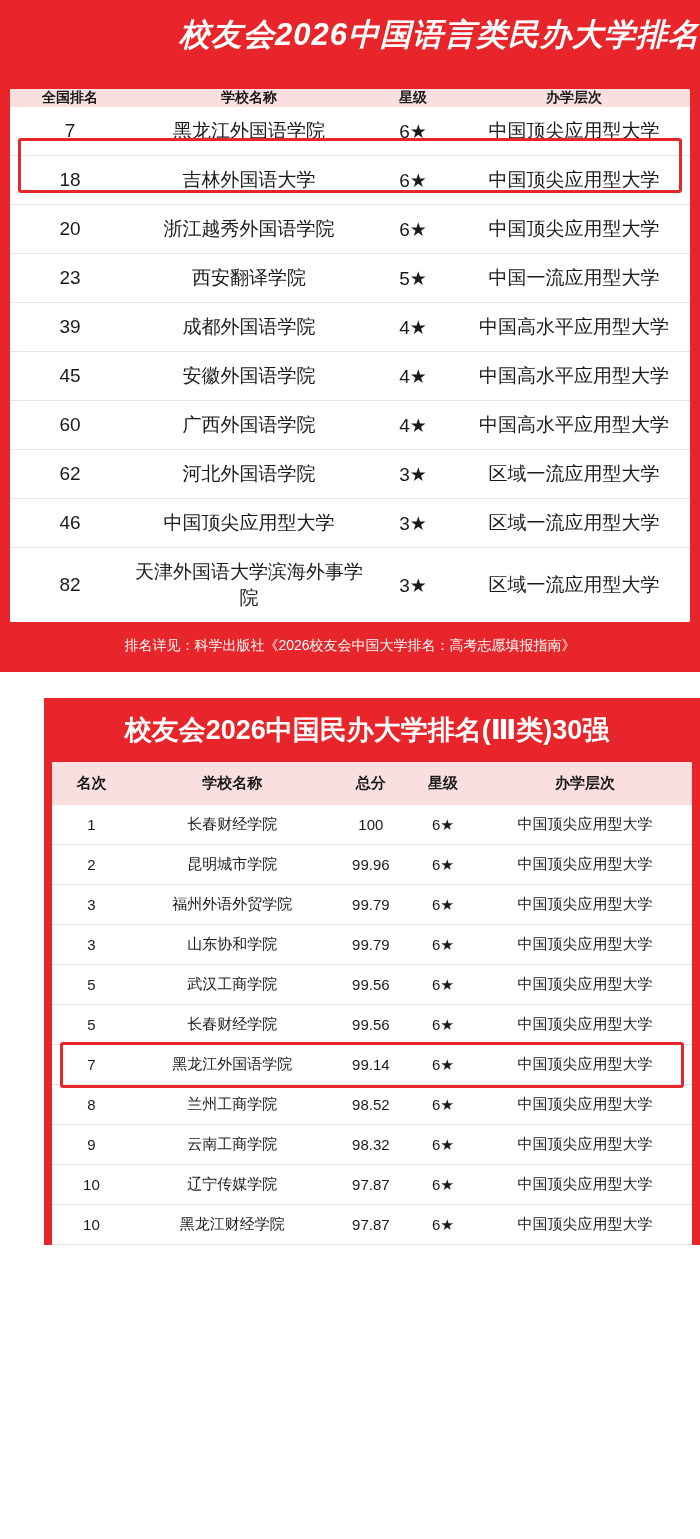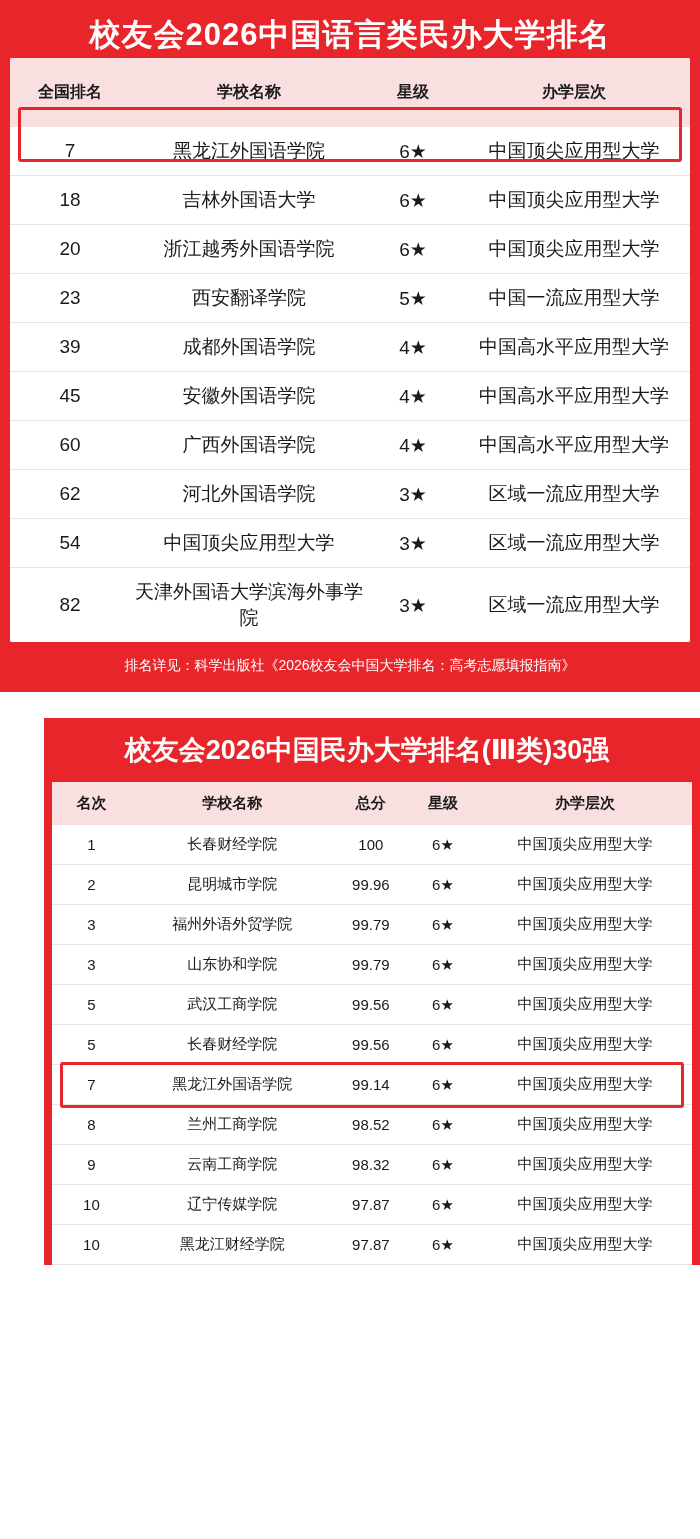--- a/index.html
+++ b/index.html
@@ -14,45 +14,46 @@
   }
 
   
   .card1 {
     width: 700px;
     background: #e8252a;
     padding: 0 0 0 0;
     box-sizing: border-box;
   }
   .card1-title {
-    text-align: center;
+    text-align: right;
     color: #ffffff;
     font-size: 31px;
     font-weight: bold;
     letter-spacing: 1px;
-    padding: 16px 0 5px 0;
+    padding: 16px 0 36px 0;
     line-height: 1.2;
+    font-style: italic;
   }
   .card1-inner {
     margin: 0 10px;
     background: #ffffff;
     border-radius: 2px;
     overflow: hidden;
   }
   table.t1 {
     width: 100%;
     border-collapse: collapse;
     table-layout: fixed;
   }
   table.t1 thead th {
     background: #f9dfe0;
     color: #1a1a1a;
-    font-size: 16px;
+    font-size: 14px;
     font-weight: bold;
-    padding: 24px 0;
+    padding: 0 0;
     text-align: center;
     border: none;
   }
   table.t1 tbody td {
     font-size: 19px;
     text-align: center;
     padding: 11px 0;
     border-bottom: 1px solid #e6e6e6;
     background: #ffffff;
     color: #1a1a1a;
@@ -215,21 +216,21 @@
             <td class="c-star star-cell">4★</td>
             <td class="c-level">中国高水平应用型大学</td>
           </tr>
           <tr>
             <td class="c-rank">62</td>
             <td class="c-name">河北外国语学院</td>
             <td class="c-star star-cell">3★</td>
             <td class="c-level">区域一流应用型大学</td>
           </tr>
           <tr>
-            <td class="c-rank">54</td>
+            <td class="c-rank">46</td>
             <td class="c-name">中国顶尖应用型大学</td>
             <td class="c-star star-cell">3★</td>
             <td class="c-level">区域一流应用型大学</td>
           </tr>
           <tr>
             <td class="c-rank">82</td>
             <td class="c-name">天津外国语大学滨海外事学院</td>
             <td class="c-star star-cell">3★</td>
             <td class="c-level">区域一流应用型大学</td>
           </tr>

